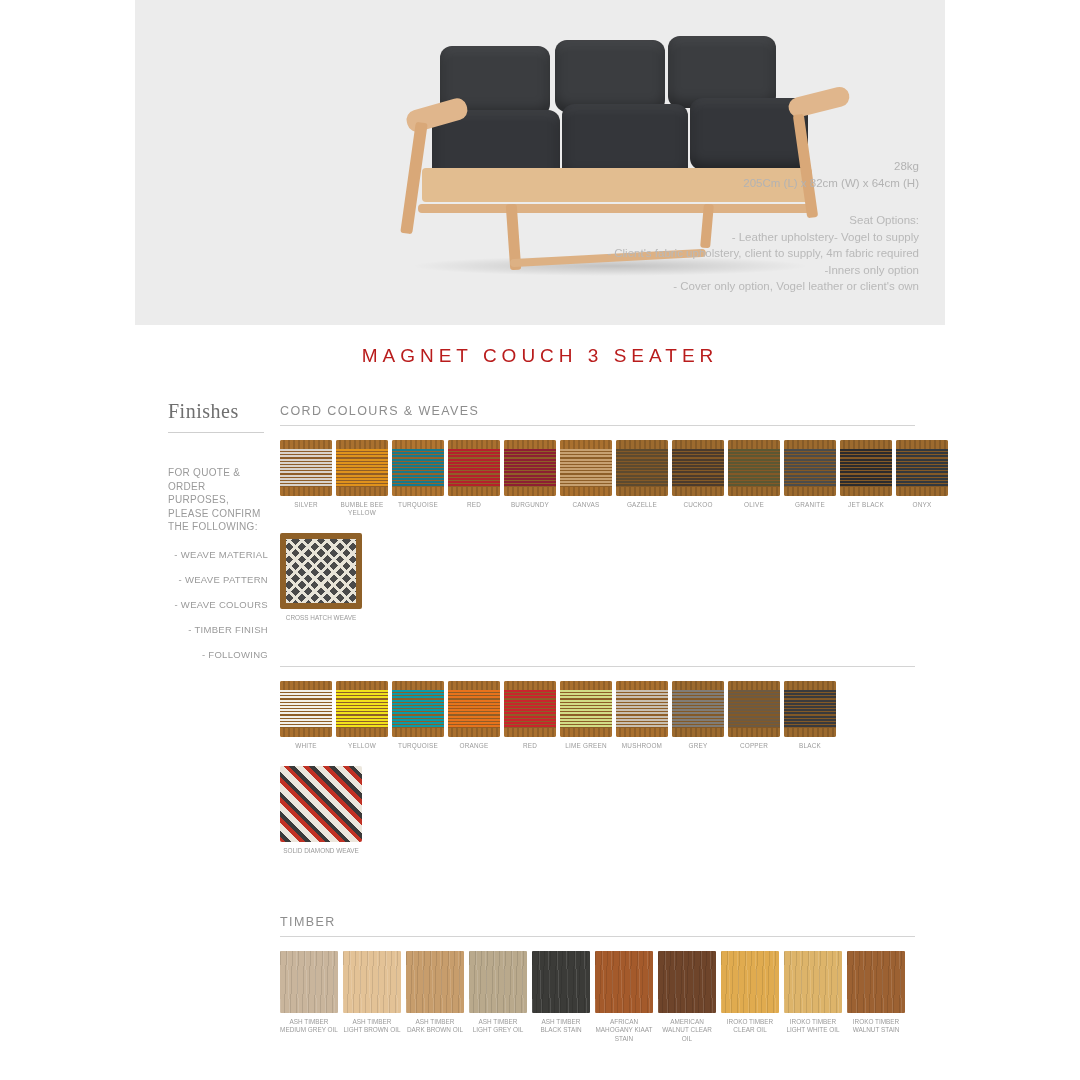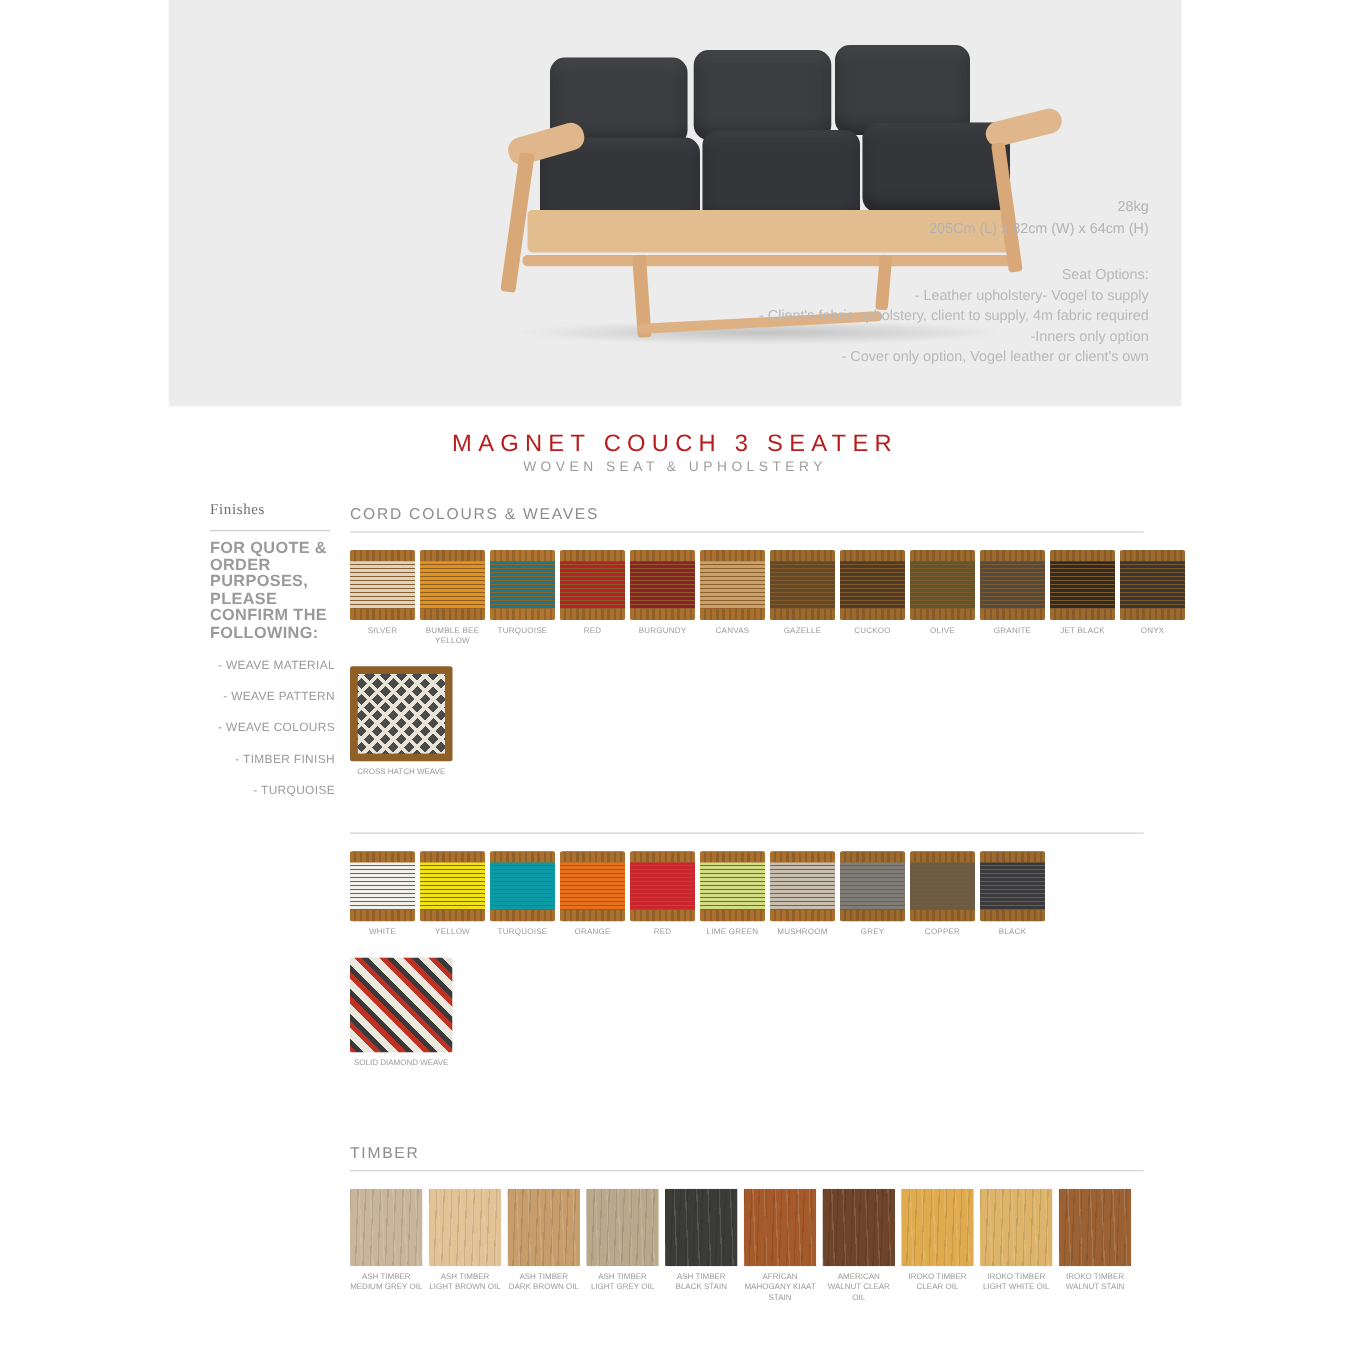--- a/index.html
+++ b/index.html
@@ -27,23 +27,23 @@
   .cushion{position:absolute;background:#3b3d40;border-radius:12px;box-shadow:inset 0 -6px 12px rgba(0,0,0,.35), inset 0 6px 10px rgba(255,255,255,.06);}
   .cushion.b{background:#34363a;}
   .shadow{position:absolute;left:20px;top:238px;width:400px;height:20px;background:radial-gradient(ellipse at center, rgba(0,0,0,.18), rgba(0,0,0,0) 70%);}
 
   
   .title{position:absolute;left:0;top:345px;width:810px;text-align:center;font-size:19px;letter-spacing:5px;color:#b91c1c;}
   .subtitle{position:absolute;left:0;top:368px;width:810px;text-align:center;font-size:11px;letter-spacing:3.6px;color:#9d9d9d;}
 
   
   .finishes{position:absolute;left:168px;top:400px;width:100px;}
-  .finishes h2{margin:0;font-family:"Liberation Serif", serif;font-size:12px;font-weight:normal;color:#6f6f6f;letter-spacing:.5px;}
+  .finishes h2{margin:0;font-family:"Liberation Serif", serif;font-size:20px;font-weight:normal;color:#6f6f6f;letter-spacing:.5px;}
   .finishes .rule{width:96px;height:1px;background:#cfcfcf;margin-top:9px;}
-  .finishes .intro{margin-top:6px;font-size:13px;line-height:13.5px;color:#9a9a9a;letter-spacing:.3px;font-weight:bold;}
+  .finishes .intro{margin-top:33px;font-size:10px;line-height:13.5px;color:#9a9a9a;letter-spacing:.3px;}
   .finishes ul{list-style:none;margin:14px 0 0 0;padding:0;}
   .finishes li{font-size:9.5px;line-height:13px;color:#9a9a9a;margin-bottom:12px;letter-spacing:.3px;text-align:right;}
 
   
   .section{position:absolute;left:280px;width:635px;}
   .section .head{font-size:12.5px;letter-spacing:1.4px;color:#8d8d8d;}
   .section .hrule{margin-top:7px;width:635px;height:1px;background:#d4d4d4;}
 
   .swatch-row{display:flex;gap:0;margin-top:14px;}
   .swatch{width:52px;margin-right:4px;}
@@ -100,32 +100,31 @@
     <div class="seat-opts">
       <div>Seat Options:</div>
       <div>- Leather upholstery- Vogel to supply</div>
       <div>- Client's fabric upholstery, client to supply, 4m fabric required</div>
       <div>-Inners only option</div>
       <div>- Cover only option, Vogel leather or client's own</div>
     </div>
   </div>
 
   <div class="title" style="left:135px;">MAGNET COUCH 3 SEATER</div>
-  <div class="subtitle" style="left:135px;">WOVEN SEAT &amp; UPHOLSTERY</div>
 
   <div class="finishes">
     <h2>Finishes</h2>
     <div class="rule"></div>
     <div class="intro">FOR QUOTE &amp; ORDER PURPOSES, PLEASE CONFIRM THE FOLLOWING:</div>
     <ul>
       <li>- WEAVE MATERIAL</li>
       <li>- WEAVE PATTERN</li>
       <li>- WEAVE COLOURS</li>
       <li>- TIMBER FINISH</li>
-      <li>- TURQUOISE</li>
+      <li>- FOLLOWING</li>
     </ul>
   </div>
 
   <div class="section" style="top:404px;">
     <div class="head">CORD COLOURS &amp; WEAVES</div>
     <div class="hrule"></div>
     <div class="swatch-row" id="cord-row">
         <div class="swatch">
           <div class="sw-img" style="background: rgb(169, 112, 47);">
             <div class="wood-top" style="background: repeating-linear-gradient(90deg, rgb(169, 112, 47) 0px, rgb(169, 112, 47) 3px, rgba(0, 0, 0, 0.14) 3px, rgba(0, 0, 0, 0.14) 5px);"></div>

